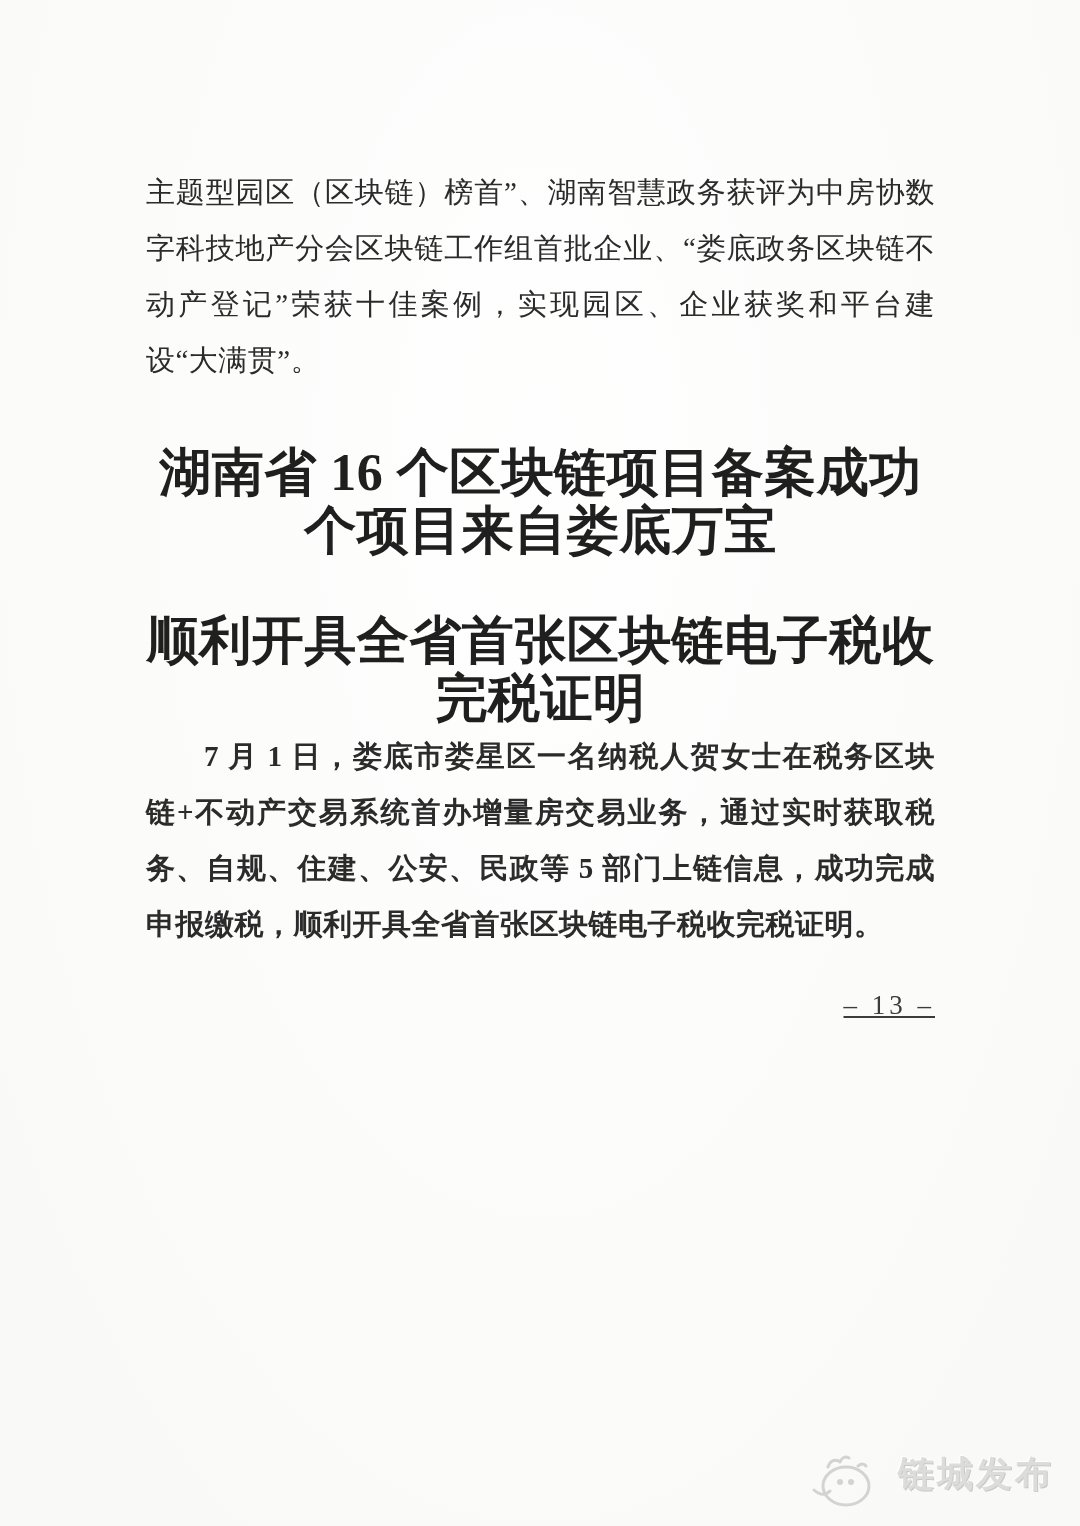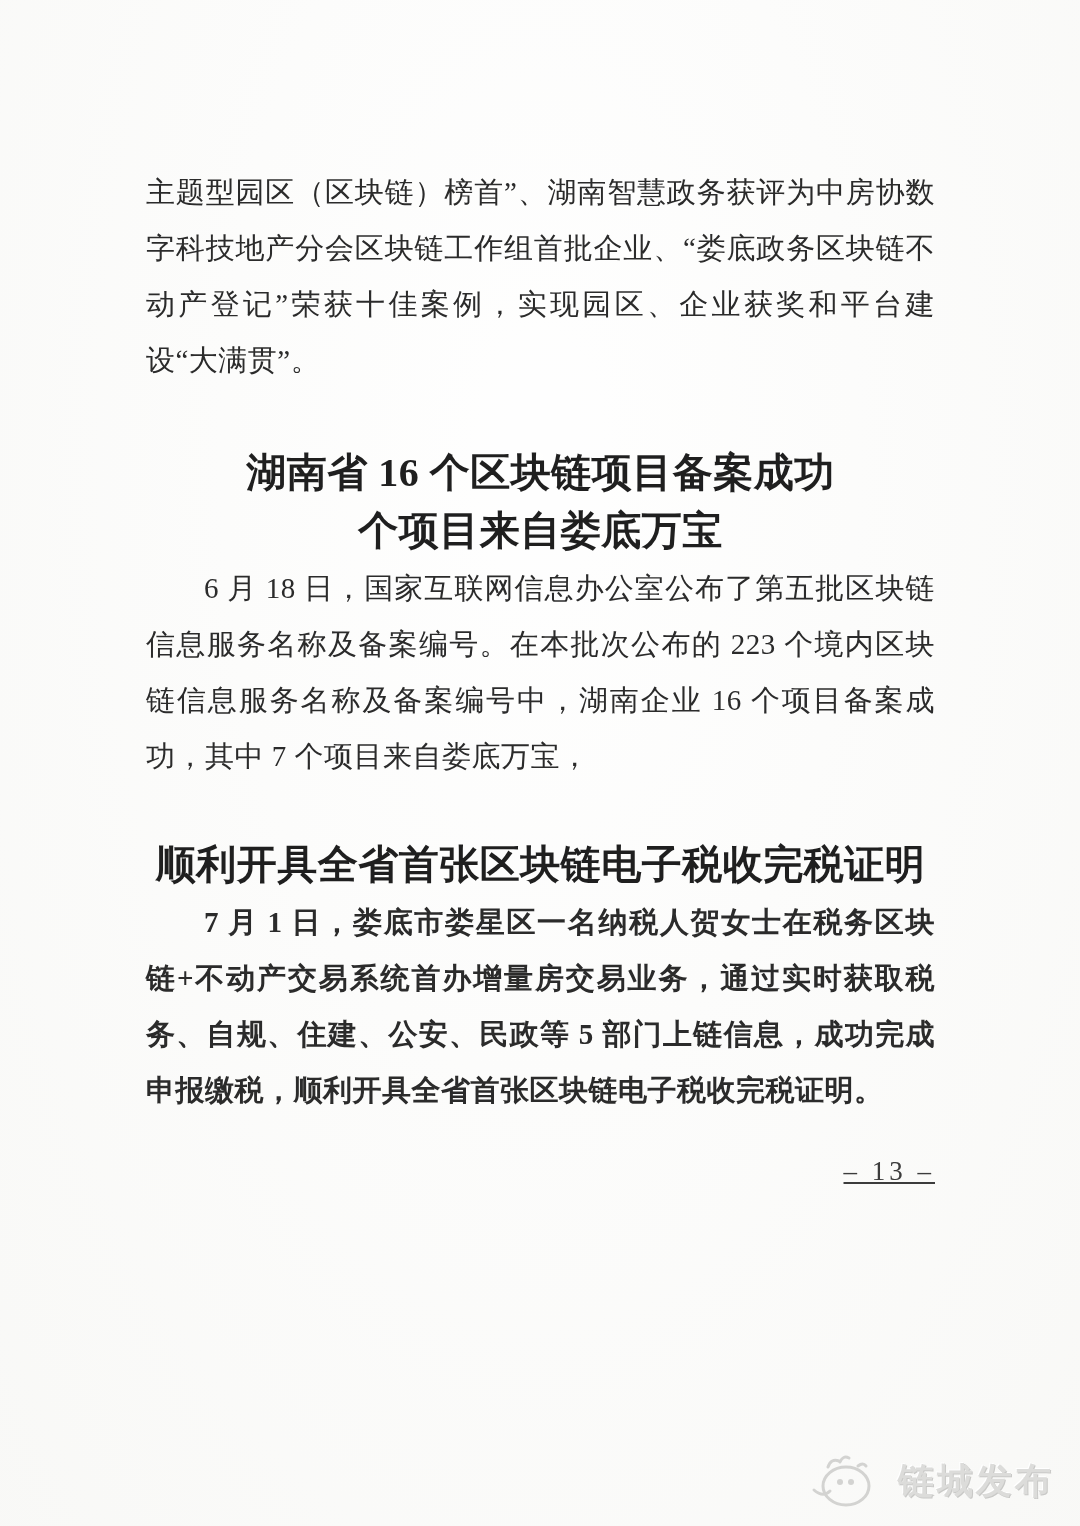--- a/index.html
+++ b/index.html
@@ -27,21 +27,21 @@
     margin: 0;
     font-size: 29px;
     line-height: 56px;
     letter-spacing: 0.5px;
     text-align: justify;
     text-justify: inter-ideograph;
   }
   p.indent { text-indent: 2em; }
   .heading {
     margin: 0;
-    font-size: 40px;
+    font-size: 52px;
     font-weight: bold;
     text-align: center;
     line-height: 58px;
     color: #1f1f1f;
     letter-spacing: 0.5px;
   }
   .heading-1 { margin-top: 56px; }
   .heading-1 .hline { display: block; }
   .heading-2 { margin-top: 52px; }
   .para-2 { margin-top: 60px; }
@@ -53,21 +53,20 @@
     line-height: 34px;
     color: #3c3c3c;
     letter-spacing: 4px;
     text-decoration: underline;
   }
   .watermark {
     position: absolute;
     right: 26px;
     bottom: 14px;
     display: flex;
-    align-items: center;
     gap: 20px;
     user-select: none;
   }
   .wm-icon { display: inline-block; width: 72px; height: 62px; }
   .wm-text {
     font-size: 36px;
     font-weight: bold;
     color: #dcdcda;
     letter-spacing: 3px;
     text-shadow: 1px 1px 0 #c9c9c7, -1px -1px 0 #ffffff;
@@ -78,21 +77,20 @@
 
 <div class="page">
 
   <p class="body">主题型园区（区块链）榜首”、湖南智慧政务获评为中房协数字科技地产分会区块链工作组首批企业、“娄底政务区块链不动产登记”荣获十佳案例，实现园区、企业获奖和平台建设“大满贯”。</p>
 
   <h2 class="heading heading-1">
     <span class="hline">湖南省 16 个区块链项目备案成功</span>
     <span class="hline">个项目来自娄底万宝</span>
   </h2>
 
-  <p class="body indent para-2">6 月 18 日，国家互联网信息办公室公布了第五批区块链信息服务名称及备案编号。在本批次公布的 223 个境内区块链信息服务名称及备案编号中，湖南企业 16 个项目备案成功，其中 7 个项目来自娄底万宝，</p>
 
 
   <h2 class="heading heading-2">顺利开具全省首张区块链电子税收完税证明</h2>
 
   <p class="body indent para-4">7 月 1 日，娄底市娄星区一名纳税人贺女士在税务区块链+不动产交易系统首办增量房交易业务，通过实时获取税务、自规、住建、公安、民政等 5 部门上链信息，成功完成申报缴税，顺利开具全省首张区块链电子税收完税证明。</p>
 
   <div class="pagenum">– 13 –</div>
 
   <div class="watermark">
     <span class="wm-icon">

